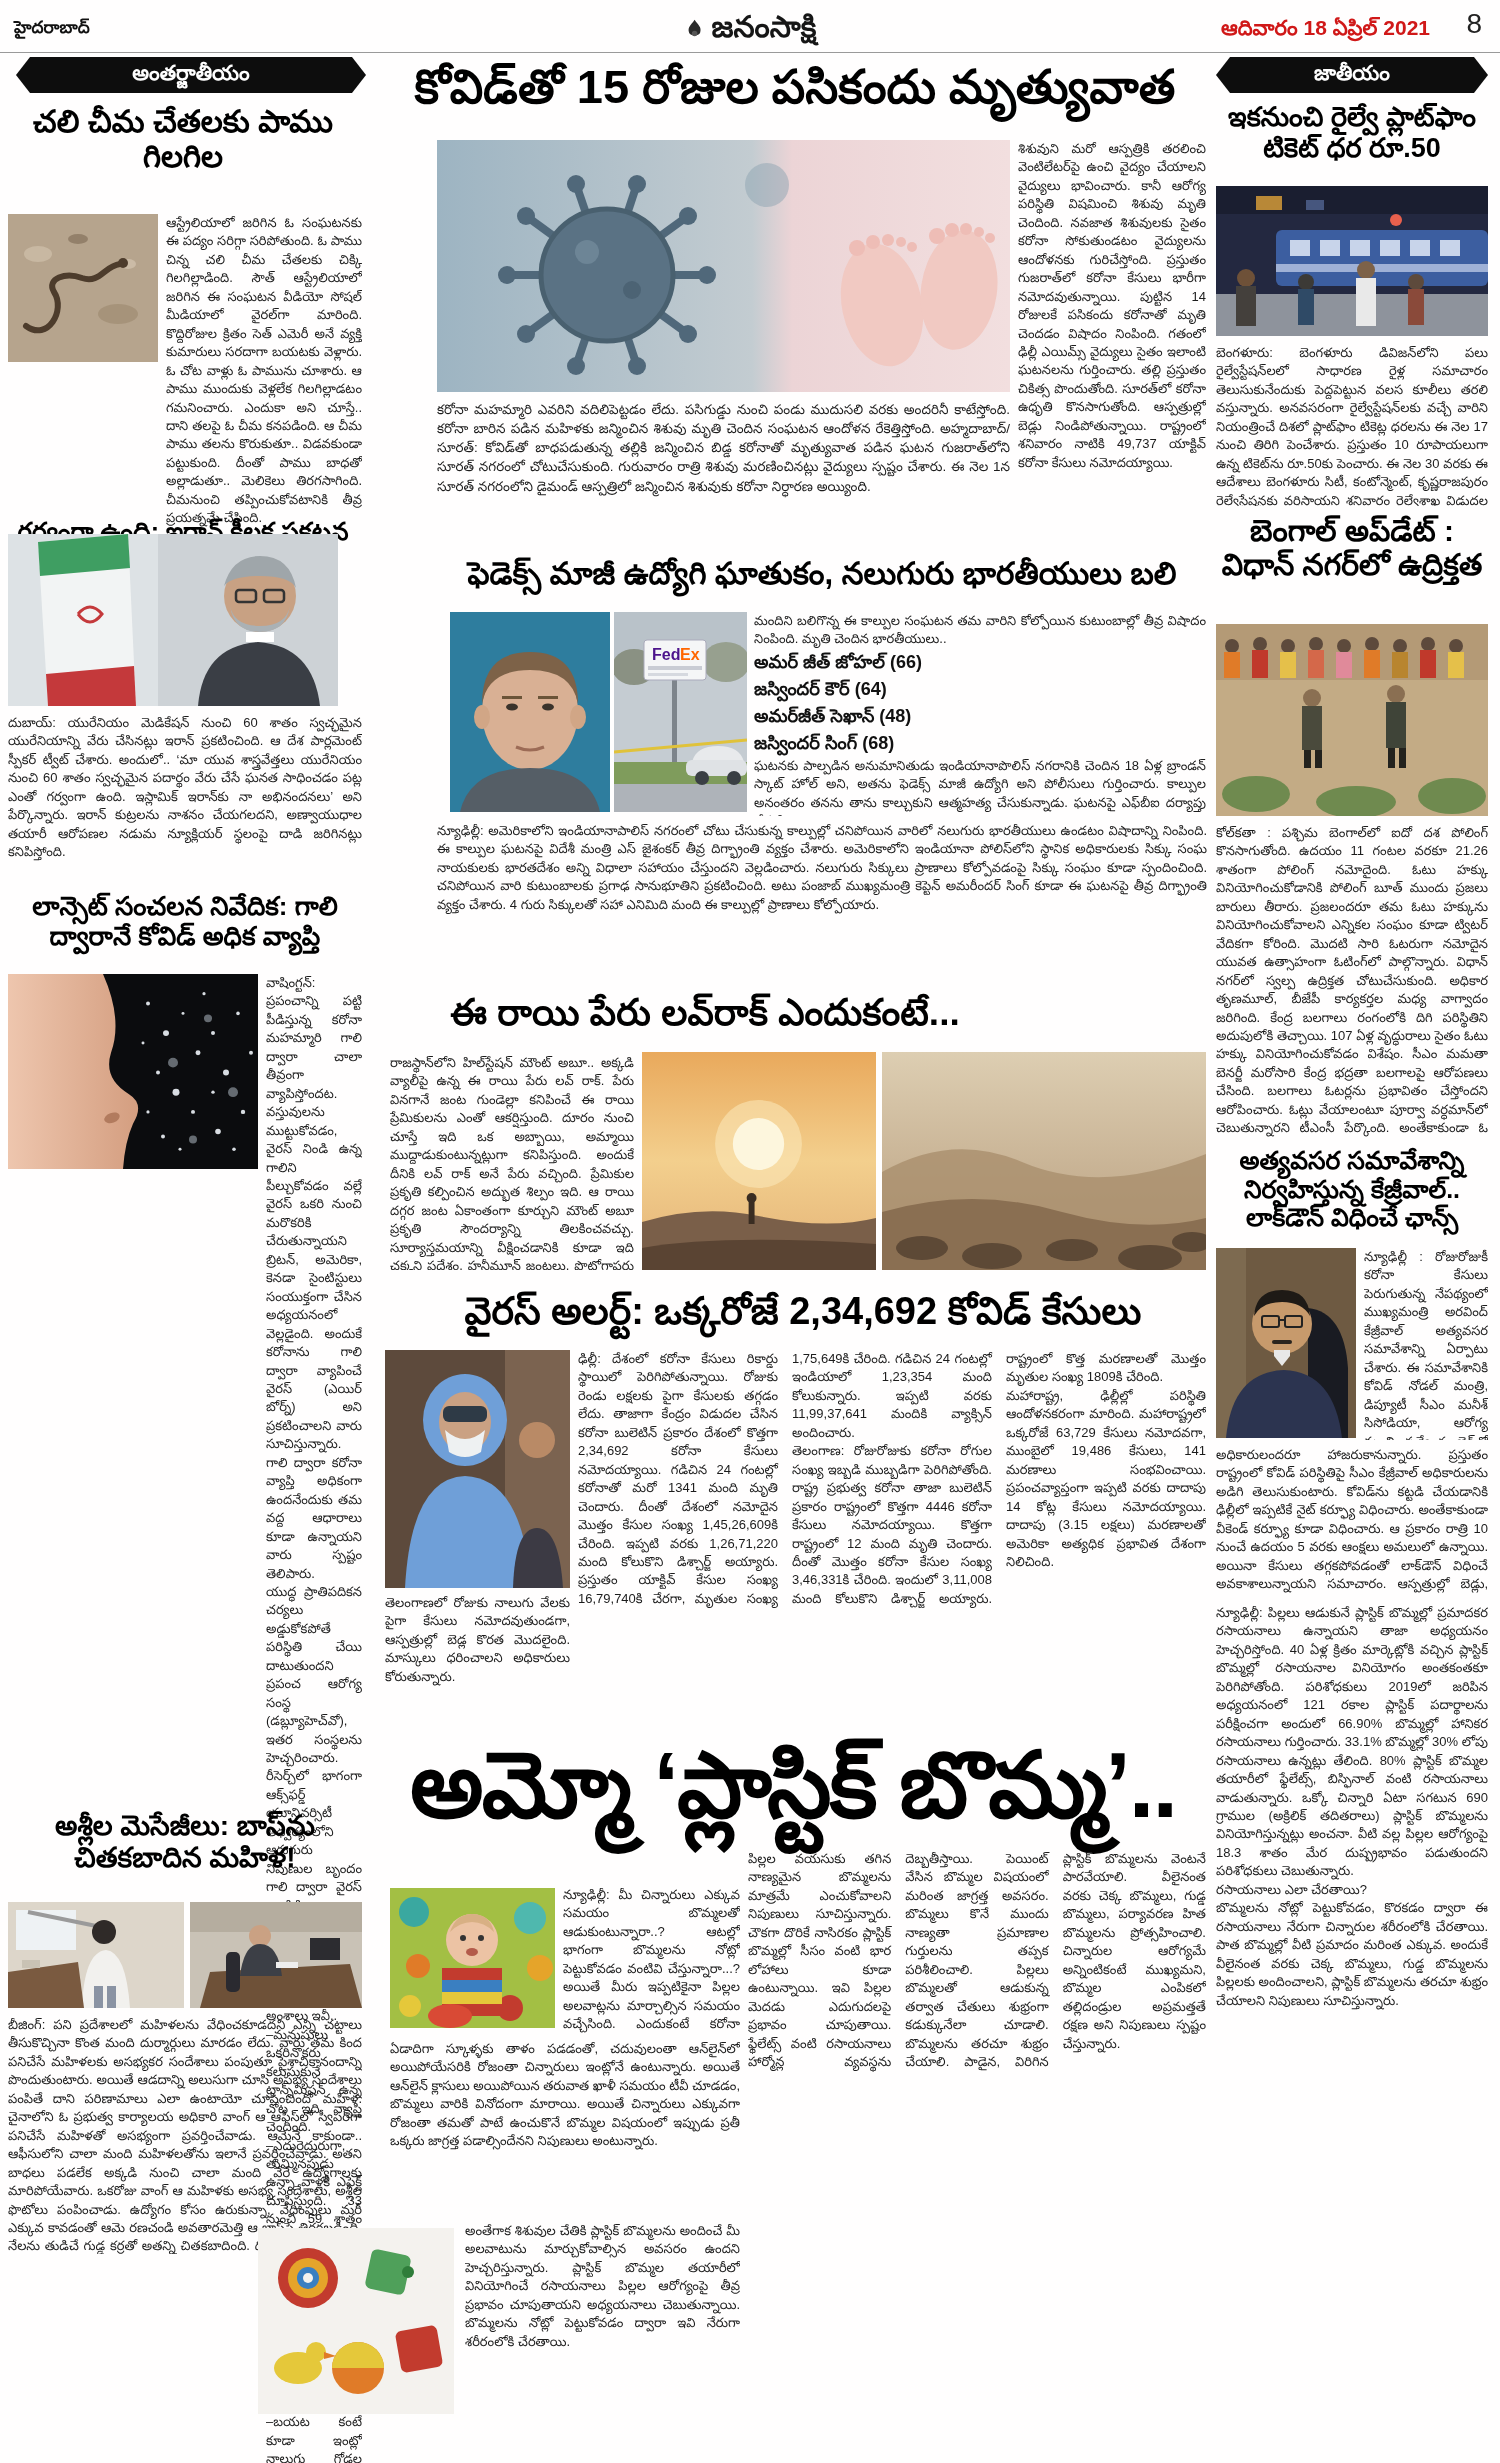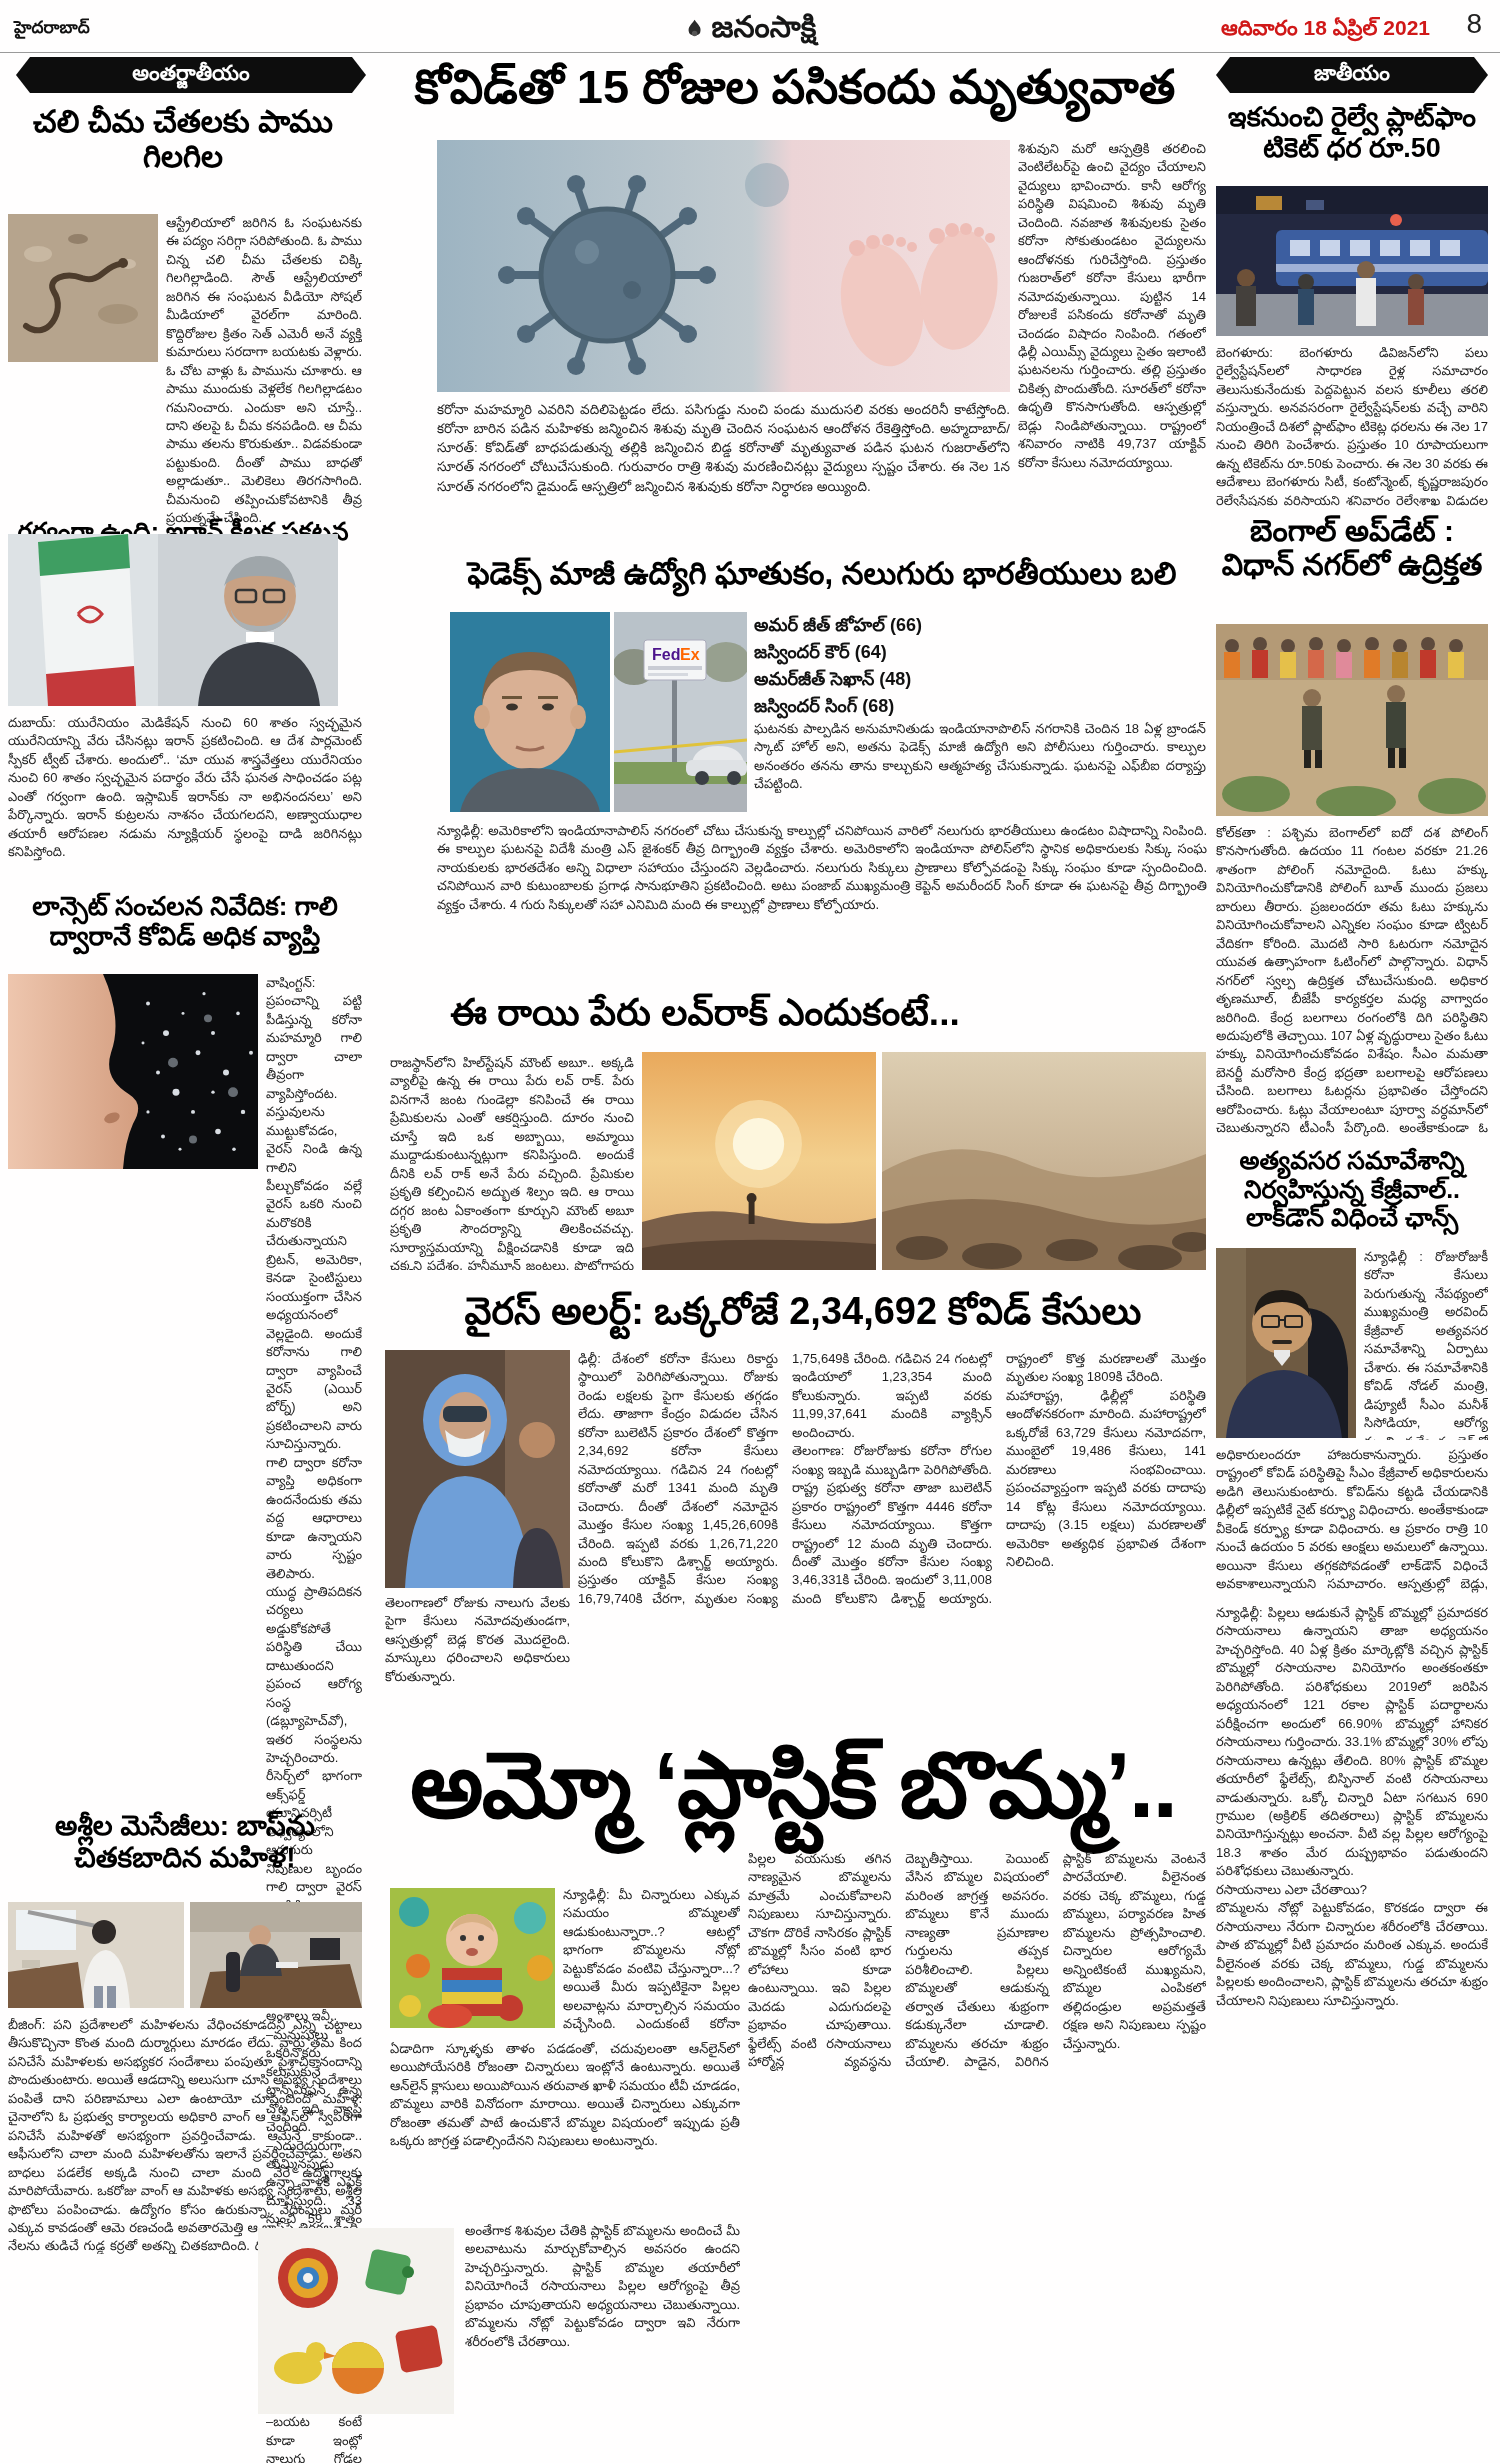--- a/index.html
+++ b/index.html
@@ -270,20 +270,21 @@
       <rect y="172" width="133" height="28" fill="#aeb3b9"></rect>
       <line x1="0" y1="140" x2="133" y2="128" stroke="#e0c23a" stroke-width="3"></line>
       <path d="M78 150 q4 -16 26 -16 q22 0 26 16 z" fill="#e8eaec"></path>
       <rect x="72" y="148" width="61" height="16" rx="6" fill="#dfe2e5"></rect>
       <circle cx="88" cy="166" r="7" fill="#3a3f44"></circle>
         <circle cx="120" cy="166" r="7" fill="#3a3f44"></circle>
     </svg>
   </div>
 
   <div class="abs" style="left:754px;top:612px;width:452px;height:204px;overflow:hidden;">
+    <div class="bt">మందిని బలిగొన్న ఈ కాల్పుల సంఘటన తమ వారిని కోల్పోయిన కుటుంబాల్లో తీవ్ర విషాదం నింపింది. మృతి చెందిన భారతీయులు..</div>
     <div class="victim">అమర్ జీత్ జోహల్ (66)</div>
     <div class="victim">జస్విందర్ కౌర్ (64)</div>
     <div class="victim">అమర్‌జీత్ సెఖాన్ (48)</div>
     <div class="victim">జస్విందర్ సింగ్ (68)</div>
     <div class="bt">ఘటనకు పాల్పడిన అనుమానితుడు ఇండియానాపొలిస్ నగరానికి చెందిన 18 ఏళ్ల బ్రాండన్ స్కాట్ హోల్ అని, అతను ఫెడెక్స్ మాజీ ఉద్యోగి అని పోలీసులు గుర్తించారు. కాల్పుల అనంతరం తనను తాను కాల్చుకుని ఆత్మహత్య చేసుకున్నాడు. ఘటనపై ఎఫ్‌బీఐ దర్యాప్తు చేపట్టింది.</div>
   </div>
 
   <div class="abs bt" style="left:437px;top:822px;width:770px;height:160px;">న్యూఢిల్లీ: అమెరికాలోని ఇండియానాపాలిస్ నగరంలో చోటు చేసుకున్న కాల్పుల్లో చనిపోయిన వారిలో నలుగురు భారతీయులు ఉండటం విషాదాన్ని నింపింది. ఈ కాల్పుల ఘటనపై విదేశీ మంత్రి ఎస్ జైశంకర్ తీవ్ర దిగ్భ్రాంతి వ్యక్తం చేశారు. అమెరికాలోని ఇండియానా పోలిస్‌లోని స్థానిక అధికారులకు సిక్కు సంఘ నాయకులకు భారతదేశం అన్ని విధాలా సహాయం చేస్తుందని వెల్లడించారు. నలుగురు సిక్కులు ప్రాణాలు కోల్పోవడంపై సిక్కు సంఘం కూడా స్పందించింది. చనిపోయిన వారి కుటుంబాలకు ప్రగాఢ సానుభూతిని ప్రకటించింది. అటు పంజాబ్ ముఖ్యమంత్రి కెప్టెన్ అమరీందర్ సింగ్ కూడా ఈ ఘటనపై తీవ్ర దిగ్భ్రాంతి వ్యక్తం చేశారు. 4 గురు సిక్కులతో సహా ఎనిమిది మంది ఈ కాల్పుల్లో ప్రాణాలు కోల్పోయారు.</div>
 
   <div class="abs hd" style="left:390px;top:992px;width:630px;height:52px;font-size:37px;">ఈ రాయి పేరు లవ్‌రాక్ ఎందుకంటే...</div>

